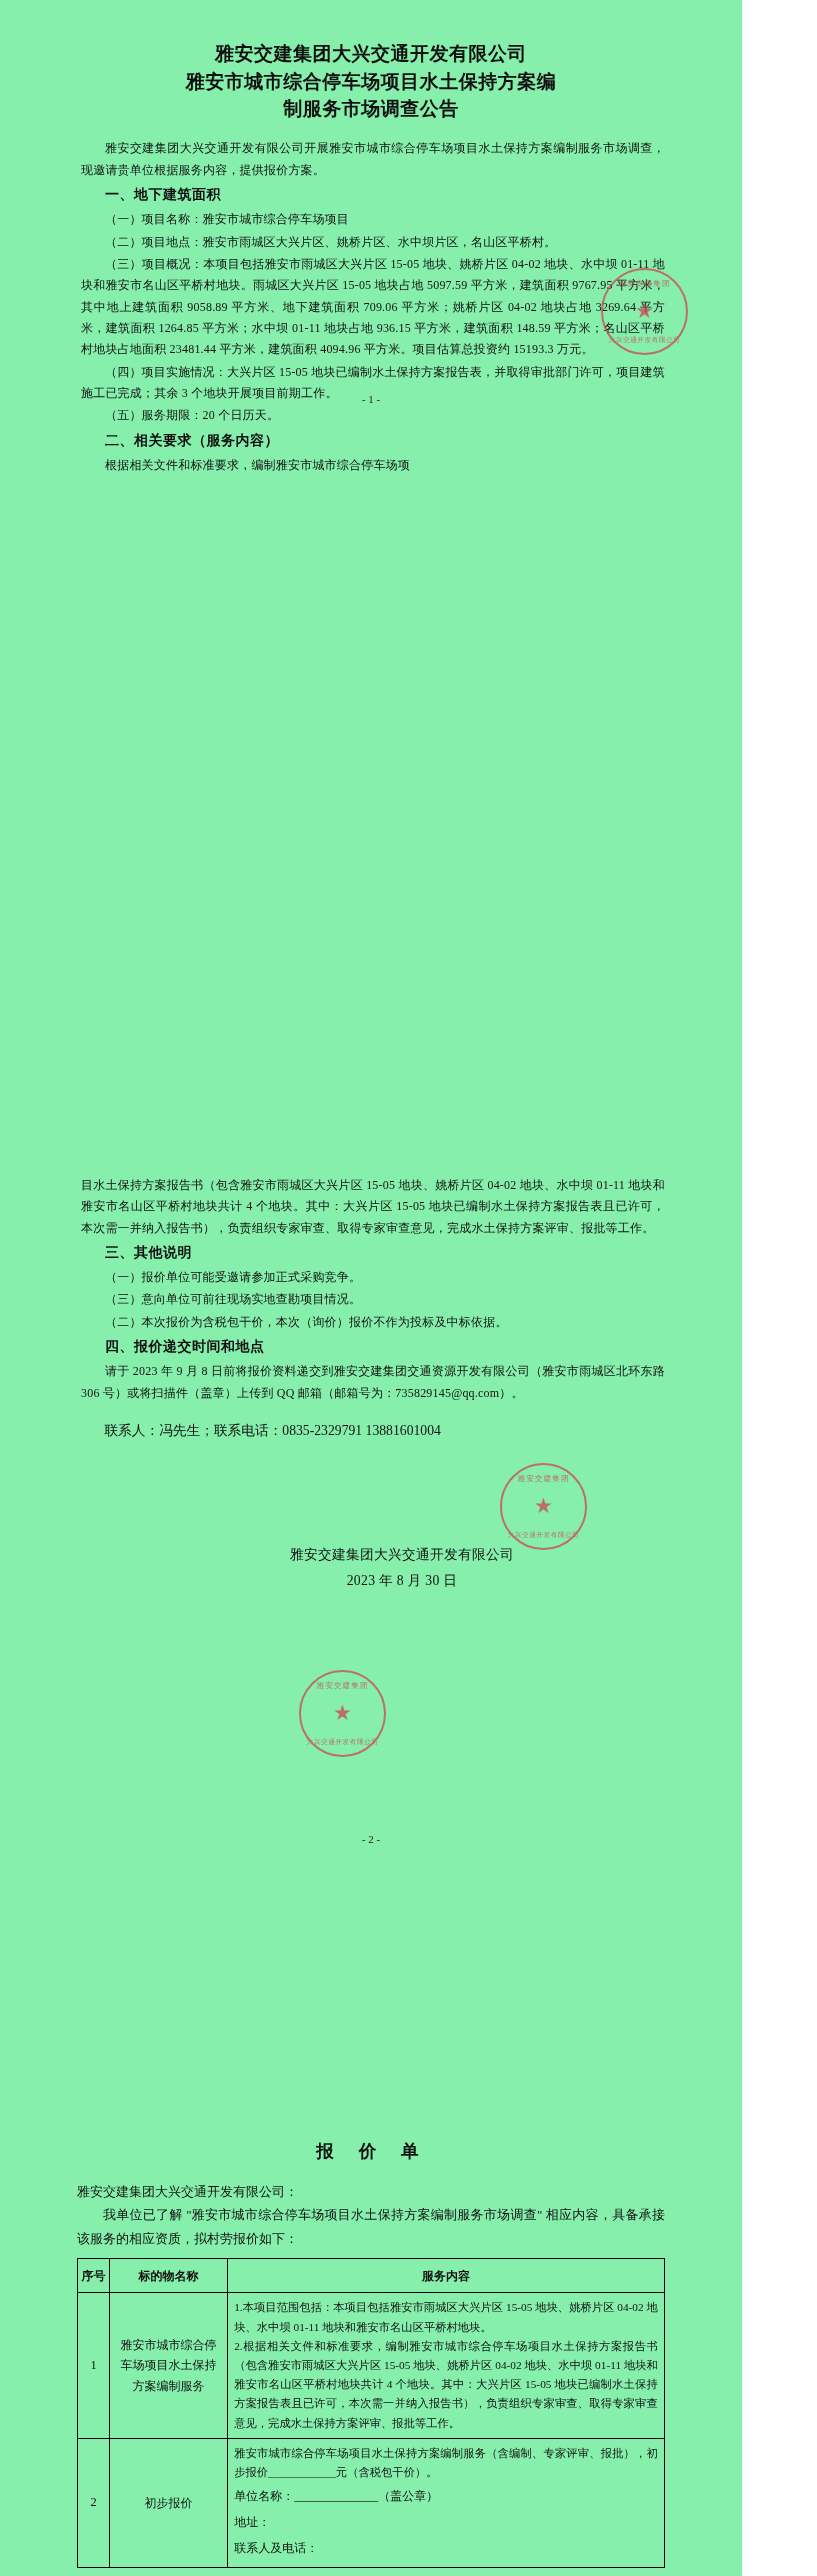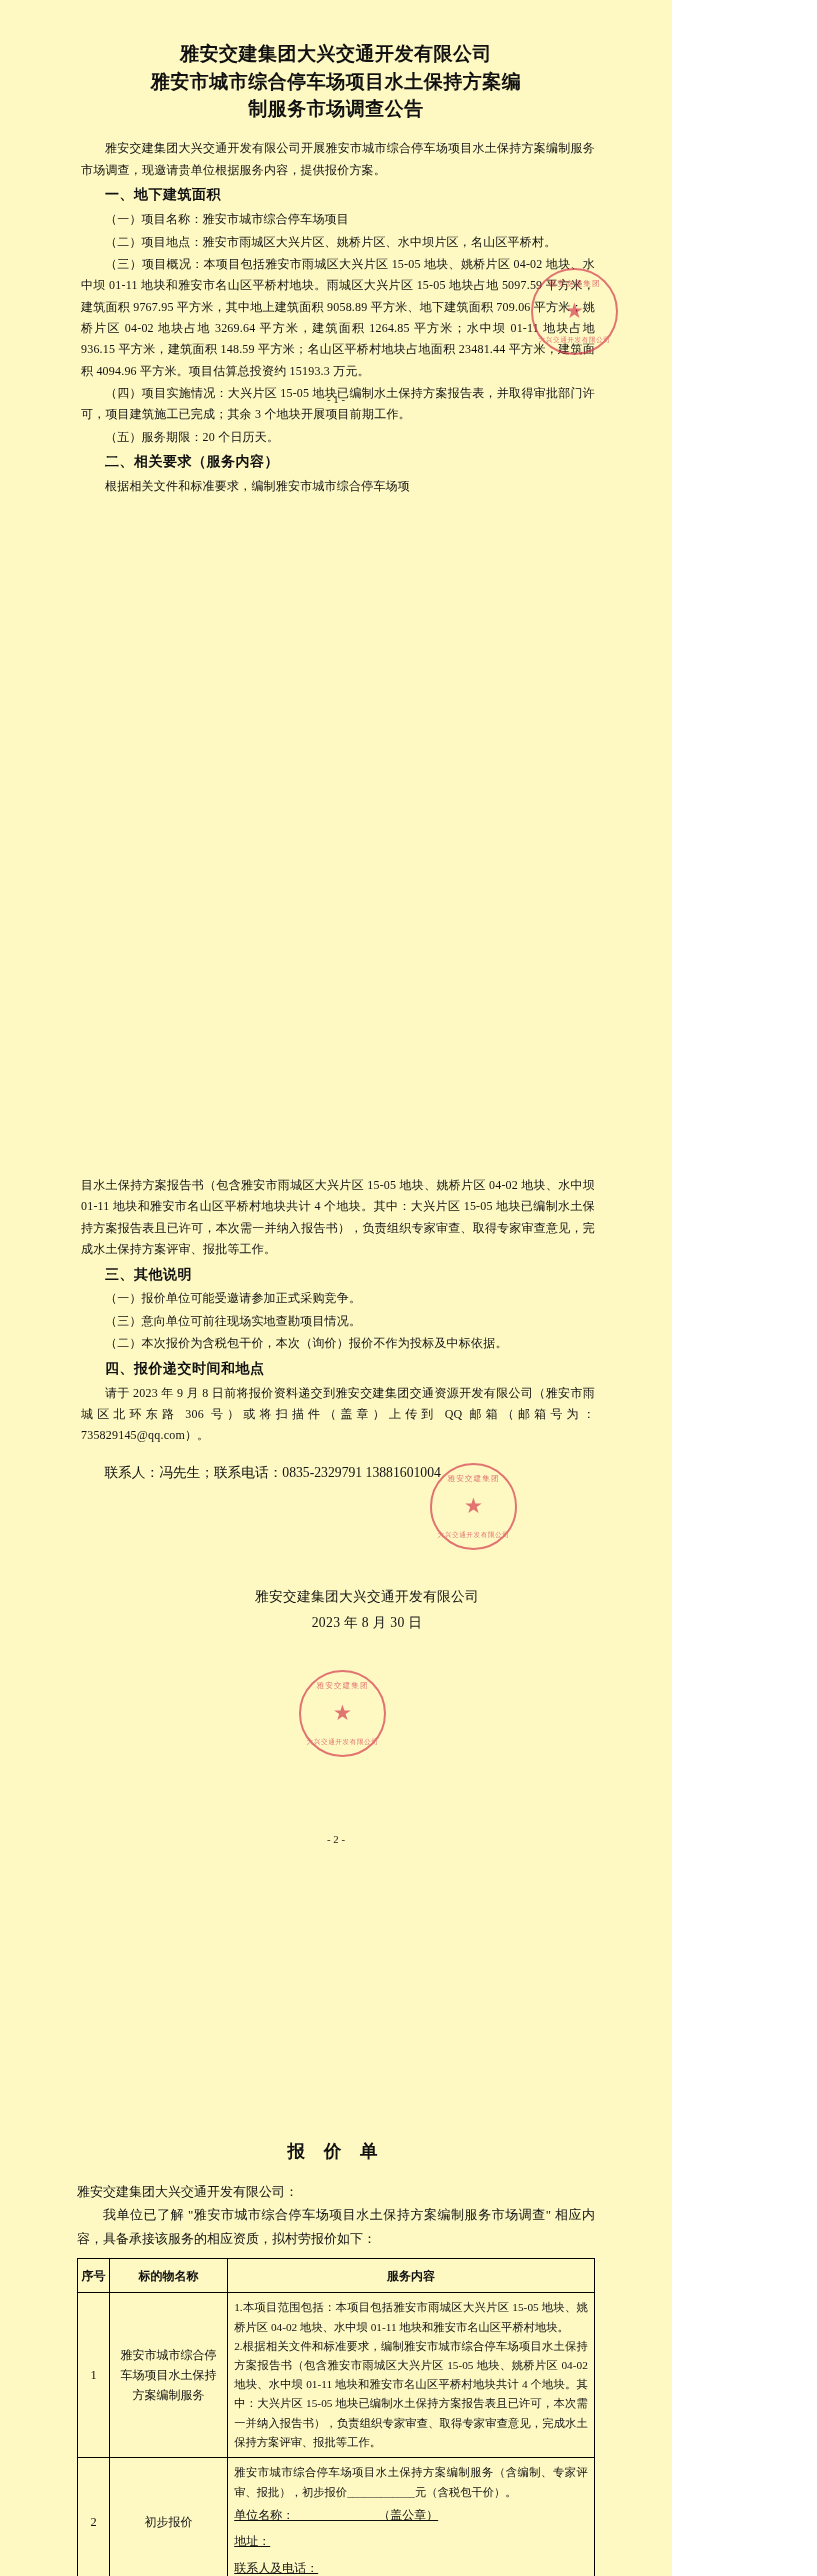--- a/index.html
+++ b/index.html
@@ -5,22 +5,22 @@
   * { box-sizing: border-box; }
   html, body { margin: 0; padding: 0; }
   body {
     width: 818px;
     background: #ffffff;
     font-family: "Liberation Serif", "DejaVu Serif", serif;
     color: #111;
   }
   .page {
     position: relative;
-    width: 672px;
-    background: #fef9c3;
+    width: 742px;
+    background: #86efac;
     padding: 31px 77px 15.5px 77px;
   }
   .page1 { height: 1108px; }
   .page2 { height: 979px; }
   .page3 { height: 1380px; }
 
   .doc-title {
     text-align: center;
     font-size: 19px;
     font-weight: bold;
@@ -89,20 +89,21 @@
   .seal2 { right: 155px; top: 355px; }
   .seal3 { left: 299px; top: 562px; }
 
   
   .quote-title {
     text-align: center;
     font-size: 17.5px;
     font-weight: bold;
     letter-spacing: 7.2px;
     margin: 20.6px 0 17.5px 0;
+    font-family: Liberation Mono, monospace;
   }
   .q-line {
     font-size: 13px;
     line-height: 1.8;
     margin: 0;
     text-align: justify;
   }
   .q-ind { text-indent: 2em; }
 
   table.quote {
@@ -122,21 +123,21 @@
     font-weight: bold;
     font-size: 12px;
     padding: 6.2px 3.1px;
   }
   td.c-no { width: 32px; text-align: center; font-size: 12.4px; }
   td.c-name { width: 118px; text-align: center; font-size: 12px; line-height: 1.75; }
   td.c-req { text-align: justify; }
   td.c-req .ln { display: block; }
   .r2-body { min-height: 155px; }
   .blank-lines { margin-top: 13.4px; font-size: 12px; line-height: 2.2; }
-  .blank-lines .bl { display: block; text-decoration: underline; }
+  .blank-lines .bl { display: block; }
   .footnote { font-size: 12px; line-height: 1.8; margin-top: 9.3px; }
   .footnote .fl { display: block; text-indent: 0; }
   .footnote .fl.ind { text-indent: 2.4em; }
 
   .sig-block { margin-top: 28px; font-size: 13.7px; line-height: 1.9; text-align: center; }
   .sig-block .sl { display: block; letter-spacing: 0.3px; }
   .sig-right { text-align: center; padding-left: 62px; }
   .contact { font-size: 13.7px; line-height: 1.85; text-indent: 2em; }
   .gap-lg { height: 57px; }
 </style>

